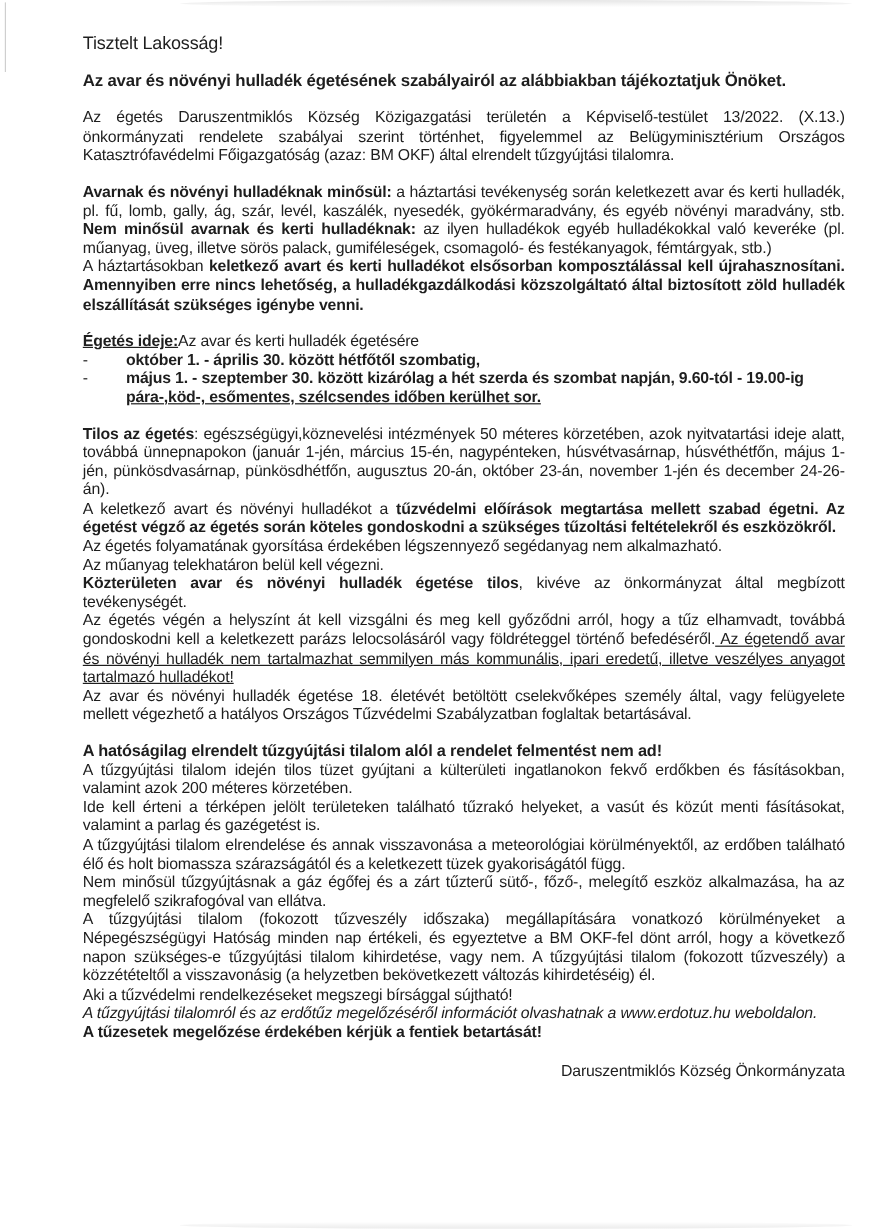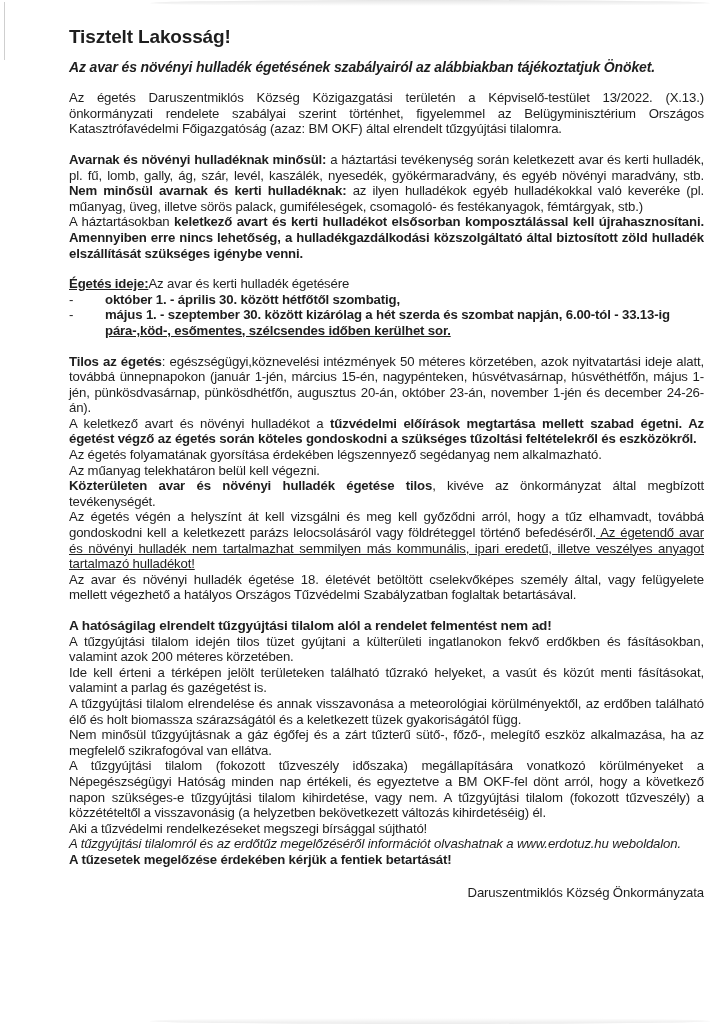--- a/index.html
+++ b/index.html
@@ -17,22 +17,22 @@
     background: linear-gradient(to top, rgba(0,0,0,0.08), rgba(0,0,0,0));
     border-radius: 50%;
   }
   .edge-line { position: absolute; left: 4px; top: 2px; width: 1px; height: 58px; background: #cfcfcf; }
   .page {
     position: absolute; left: 69px; top: 14px; width: 635px;
     font-size: 13.2px; line-height: 15.6px; letter-spacing: -0.15px;
   }
   .page p { margin: 0; }
   .title { text-align: center; font-style: italic; font-weight: bold; font-size: 13.4px; margin-left: 55px !important; }
-  .greet { font-weight: bold; font-size: 19px; margin-top: 15px !important; }
-  .intro { font-style: italic; font-weight: bold; font-size: 14px; margin-top: 15px !important; }
+  .greet { font-weight: normal; font-size: 15px; margin-top: 15px !important; }
+  .intro { font-weight: bold; font-size: 14px; margin-top: 15px !important; }
   .justify { text-align: justify; }
   .gap { margin-top: 15px !important; }
   .b { font-weight: bold; }
   .i { font-style: italic; }
   .u { text-decoration: underline; }
   ul.dash { list-style: none; margin: 0; padding: 0; }
   ul.dash li { position: relative; padding-left: 36px; font-weight: bold; }
   ul.dash li .dash-mark { position: absolute; left: 0; font-weight: normal; }
   .sign { text-align: right; margin-top: 17px !important; margin-right: 8px; }
 </style>
@@ -52,21 +52,21 @@
 
   <p class="justify gap">Az égetés Daruszentmiklós Község Közigazgatási területén a Képviselő-testület 13/2022. (X.13.) önkormányzati rendelete szabályai szerint történhet, figyelemmel az Belügyminisztérium Országos Katasztrófavédelmi Főigazgatóság (azaz: BM OKF) által elrendelt tűzgyújtási tilalomra.</p>
 
   <p class="justify gap"><span class="b">Avarnak és növényi hulladéknak minősül:</span><span> a háztartási tevékenység során keletkezett avar és kerti hulladék, pl. fű, lomb, gally, ág, szár, levél, kaszálék, nyesedék, gyökérmaradvány, és egyéb növényi maradvány, stb. </span><span class="b">Nem minősül avarnak és kerti hulladéknak:</span><span> az ilyen hulladékok egyéb hulladékokkal való keveréke (pl. műanyag, üveg, illetve sörös palack, gumiféleségek, csomagoló- és festékanyagok, fémtárgyak, stb.)</span></p>
 
   <p class="justify"><span>A háztartásokban </span><span class="b">keletkező avart és kerti hulladékot elsősorban komposztálással kell újrahasznosítani.  Amennyiben erre nincs lehetőség, a hulladékgazdálkodási közszolgáltató által biztosított zöld hulladék elszállítását szükséges igénybe venni.</span></p>
 
   <p class="gap"><span class="b u">Égetés ideje:</span><span>Az avar és kerti hulladék égetésére</span></p>
   <ul class="dash">
     <li><span class="dash-mark">-</span><span>október 1. - április 30. között hétfőtől szombatig,</span></li>
-    <li><span class="dash-mark">-</span><span>május 1. - szeptember 30. között kizárólag a hét szerda és szombat napján, 6.00-tól - 33.13-ig</span><br><span class="u">pára-,köd-, esőmentes, szélcsendes időben kerülhet sor.</span></li>
+    <li><span class="dash-mark">-</span><span>május 1. - szeptember 30. között kizárólag a hét szerda és szombat napján, 9.60-tól - 19.00-ig</span><br><span class="u">pára-,köd-, esőmentes, szélcsendes időben kerülhet sor.</span></li>
   </ul>
 
   <p class="justify gap"><span class="b">Tilos az égetés</span><span>: egészségügyi,köznevelési intézmények 50 méteres körzetében, azok nyitvatartási ideje alatt, továbbá ünnepnapokon (január 1-jén, március 15-én, nagypénteken, húsvétvasárnap, húsvéthétfőn, május 1-jén, pünkösdvasárnap, pünkösdhétfőn, augusztus 20-án, október 23-án, november 1-jén és december 24-26-án).</span></p>
   <p class="justify"><span>A keletkező avart és növényi hulladékot a </span><span class="b">tűzvédelmi előírások megtartása mellett szabad égetni. Az égetést végző az égetés során köteles gondoskodni a szükséges tűzoltási feltételekről és eszközökről.</span></p>
   <p>Az égetés folyamatának gyorsítása érdekében légszennyező segédanyag nem alkalmazható.</p>
   <p>Az műanyag telekhatáron belül kell végezni.</p>
   <p class="justify"><span class="b">Közterületen avar és növényi hulladék égetése tilos</span><span>, kivéve az önkormányzat által megbízott tevékenységét.</span></p>
   <p class="justify"><span>Az égetés végén a helyszínt át kell vizsgálni és meg kell győződni arról, hogy a tűz elhamvadt, továbbá gondoskodni kell a keletkezett parázs lelocsolásáról vagy földréteggel történő befedéséről.</span><span class="u"> Az égetendő avar és növényi hulladék nem tartalmazhat semmilyen más kommunális, ipari eredetű, illetve veszélyes anyagot tartalmazó hulladékot!</span></p>
   <p class="justify">Az avar és növényi hulladék égetése 18. életévét betöltött cselekvőképes személy által, vagy felügyelete mellett végezhető a hatályos Országos Tűzvédelmi Szabályzatban foglaltak betartásával.</p>
 

